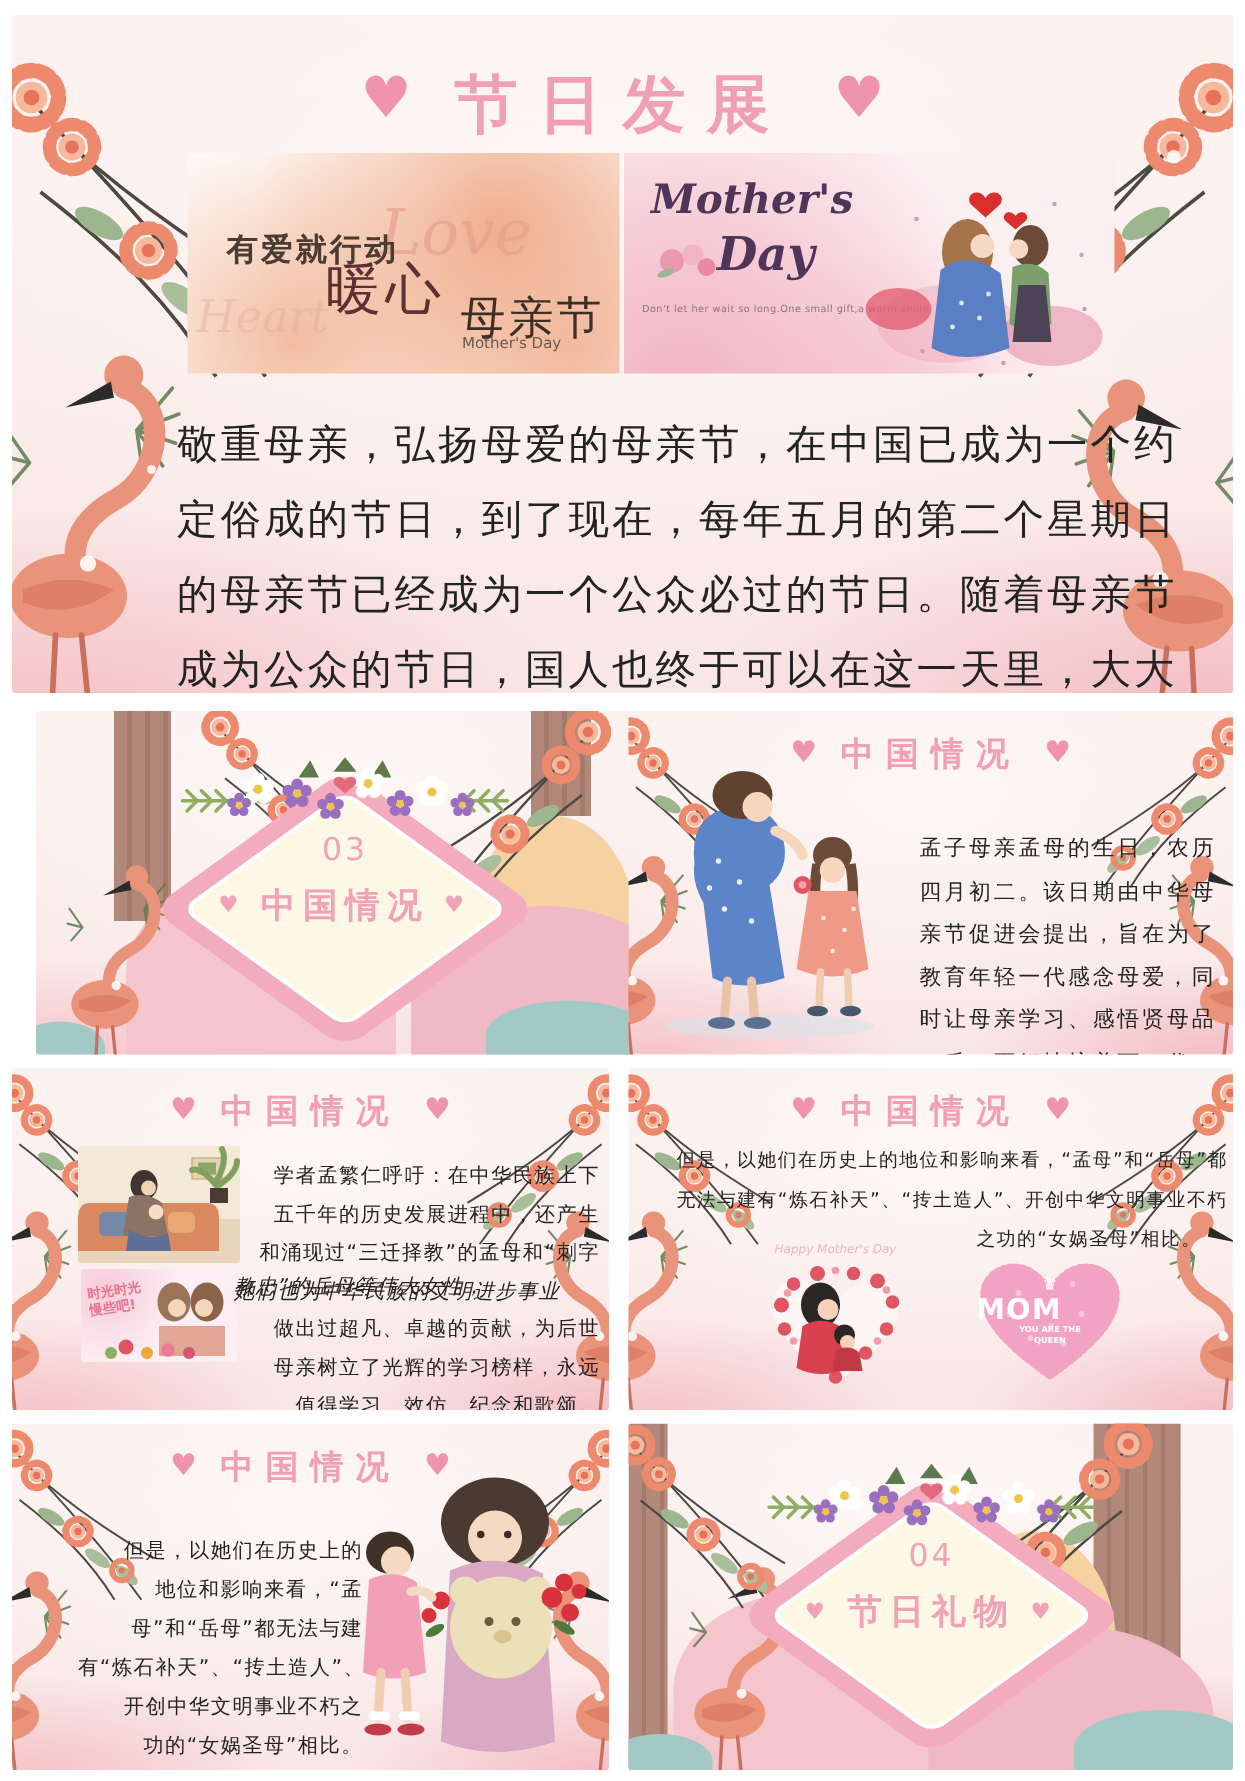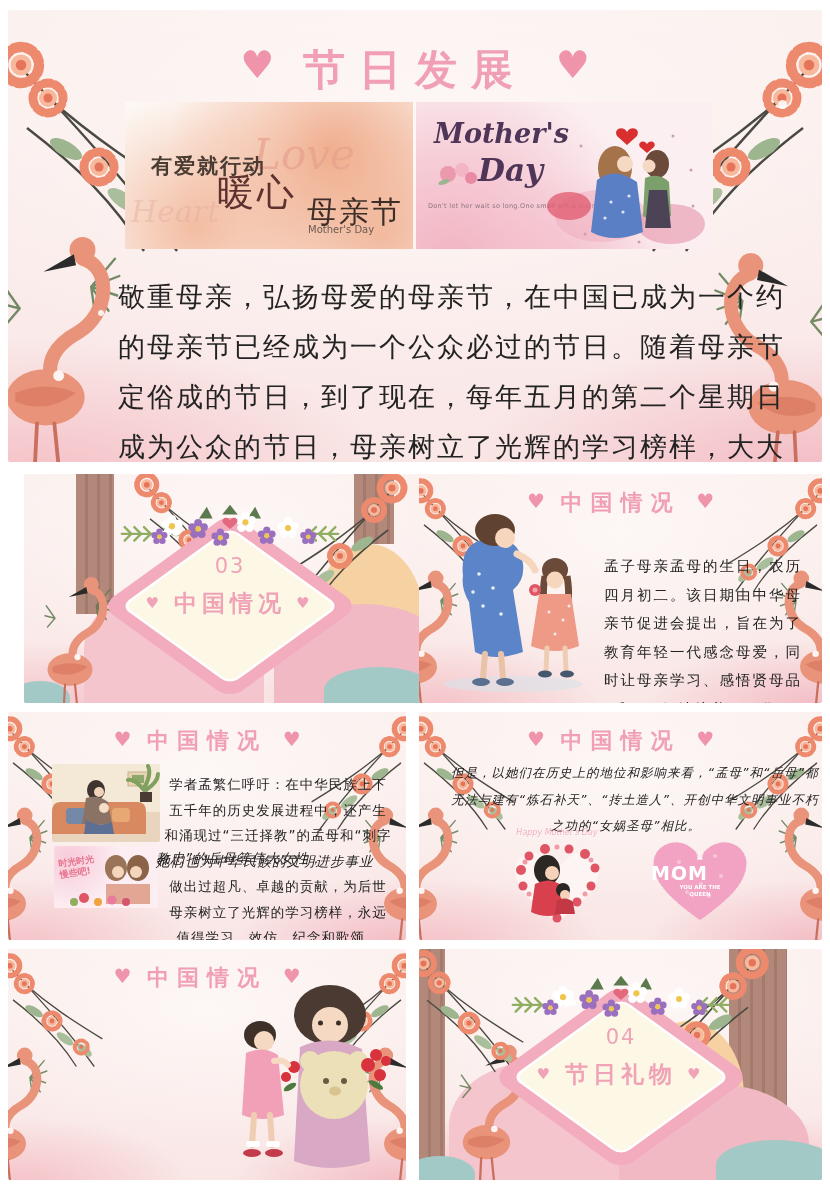--- a/index.html
+++ b/index.html
@@ -27,21 +27,21 @@
   .slide-title{
     position:absolute;left:0;right:0;text-align:center;
     color:#f09fb4;font-weight:bold;white-space:nowrap;
   }
   .slide-title .hw{color:#ef94ab;font-weight:normal;}
   .t-big{top:32px;font-size:42px;letter-spacing:14px;}
   .t-big .hw{font-size:38px;letter-spacing:0;vertical-align:6px;}
   .t-small{top:14px;font-size:22px;letter-spacing:8px;}
   .t-small .hw{font-size:20px;letter-spacing:0;vertical-align:2px;}
 
-  .bodytext{position:absolute;color:#232323;text-align:center;}
+  .bodytext{position:absolute;color:#232323;text-align:right;}
   .bodytext div{white-space:nowrap;}
 
   .flam{position:absolute;}
   .flam.mir{transform:scaleX(-1);}
   .bunch{position:absolute;}
   .dot{position:absolute;background:#ffffff;border-radius:50%;opacity:.85;}
 
   
   .trunk{
     position:absolute;background:repeating-linear-gradient(90deg,#b2887a 0 9px,#a37a6c 9px 12px);
@@ -79,20 +79,21 @@
       radial-gradient(circle at 24% 85%, #f3bda2 0%, rgba(243,189,162,0) 55%),
       radial-gradient(circle at 90% 90%, #f3c2aa 0%, rgba(243,194,170,0) 50%),
       #fdf9f6;
   }
   #s1 .img-right{
     left:408px;width:297px;
     background:
       radial-gradient(circle at 12% 108%, #f2b3c2 0%, rgba(242,179,194,.55) 35%, rgba(255,255,255,0) 65%),
       radial-gradient(circle at 55% 120%, #f6cdd8 0%, rgba(246,205,216,0) 45%),
       #fbeff2;
+    padding-left: 30px;
   }
   .il-love{position:absolute;left:128px;top:28px;font-family:"DejaVu Serif",serif;font-style:italic;
     color:#e7a28e;font-size:42px;opacity:.75;}
   .il-heart{position:absolute;left:6px;top:92px;font-family:"DejaVu Serif",serif;font-style:italic;
     color:#e3ae9d;font-size:30px;opacity:.45;}
   .il-l1{position:absolute;left:26px;top:50px;color:#4a3b33;font-size:21px;font-weight:bold;letter-spacing:2px;}
   .il-big{position:absolute;left:92px;top:66px;color:#5d3130;font-size:37px;font-weight:normal;letter-spacing:3px;text-align:center;}
   .il-cn{position:absolute;left:182px;top:90px;color:#3d2e28;font-size:30px;letter-spacing:2px;}
   .il-en{position:absolute;left:183px;top:122px;color:#6a5a50;font-size:10px;}
   .ir-t1{position:absolute;left:18px;top:16px;color:#4f3658;font-family:"DejaVu Serif",serif;
@@ -114,21 +115,21 @@
   .ovl span{position:absolute;left:0;top:0;white-space:nowrap;}
   .ovl span:first-child{top:-3px;}
   .s4-img1{position:absolute;left:44px;top:52px;width:108px;height:78px;overflow:hidden;border-radius:2px;
     background:linear-gradient(180deg,#f4e8d6 0 62%,#e9d4bd 62% 100%);}
   .s4-img2{position:absolute;left:46px;top:134px;width:104px;height:62px;overflow:hidden;border-radius:2px;
     background:radial-gradient(circle at 15% 20%,#f7cbd9 0%,rgba(247,203,217,0) 50%),#fceef2;}
   .card-txt{position:absolute;left:5px;top:10px;color:#e8738f;font-size:9px;font-weight:bold;
     transform:rotate(-8deg);width:40px;line-height:11px;}
 
   
-  #s5 .bodytext{left:32px;top:48px;width:350px;font-size:12.5px;line-height:26.5px;letter-spacing:1px;font-style:italic;}
+  #s5 .bodytext{left:32px;top:48px;width:350px;font-size:12.5px;line-height:26.5px;letter-spacing:1px;}
   .h1-box{position:absolute;left:92px;top:116px;width:92px;height:100px;}
   .h1-cap{position:absolute;left:0;right:0;top:0;text-align:center;color:#f0a8bc;font-size:8px;
     font-style:italic;opacity:.85;}
   .h2-box{position:absolute;left:232px;top:120px;width:98px;height:92px;}
   .h2-mom{position:absolute;left:0;right:0;top:30px;text-align:left;color:#ffffff;
     font-size:19px;font-weight:bold;letter-spacing:1px;}
   .h2-sub{position:absolute;left:24px;right:24px;top:52px;text-align:center;color:#ffffff;
     font-size:5.5px;line-height:6.5px;font-weight:bold;}
   .h2-crown{position:absolute;left:0;right:0;top:18px;text-align:center;color:#ffffff;font-size:11px;}
 
@@ -297,23 +298,23 @@
           <circle cx="150" cy="64" r="1.5"></circle>
           <circle cx="44" cy="128" r="1.5"></circle>
           <circle cx="98" cy="136" r="1.5"></circle>
           <circle cx="152" cy="100" r="1.5"></circle>
         </g>
     </svg>
   </div>
 
   <div class="bodytext">
     <div>敬重母亲，弘扬母爱的母亲节，在中国已成为一个约</div>
+    <div>定俗成的节日，到了现在，每年五月的第二个星期日</div>
     <div>的母亲节已经成为一个公众必过的节日。随着母亲节</div>
-    <div>定俗成的节日，到了现在，每年五月的第二个星期日</div>
-    <div>成为公众的节日，母亲树立了光辉的学习榜样，大大</div>
+    <div>成为公众的节日，国人也终于可以在这一天里，大大</div>
   </div>
 </div>
 
 <div class="slide" id="s2">
   <div class="trunk" style="left:52px;top:0;width:38px;height:140px"></div>
   <div class="trunk" style="left:330px;top:0;width:40px;height:70px"></div>
   <div class="mtn" style="left:290px;top:70px;width:110px;height:150px;background:#f6d2a2"></div>
   <div class="mtn" style="left:60px;top:110px;width:180px;height:130px;background:#f4c5cc"></div>
   <div class="mtn" style="left:250px;top:130px;width:180px;height:120px;background:#f0b9c3"></div>
   <div class="bush" style="right:-12px;bottom:-10px;width:110px;height:46px"></div>
@@ -574,20 +575,28 @@
   <svg class="flam mir" style="right:-30px;bottom:-8px;width:78px;height:156px">
       <use href="#flamingo" width="78" height="156"></use>
     </svg>
 
   <div class="slide-title t-small">
     <span class="hw">♥</span>
     <span>中国情况</span>
     <span class="hw">♥</span>
   </div>
 
+  <div class="bodytext">
+    <div>但是，以她们在历史上的</div>
+    <div>地位和影响来看，“孟</div>
+    <div>母”和“岳母”都无法与建</div>
+    <div>有“炼石补天”、“抟土造人”、</div>
+    <div>开创中华文明事业不朽之</div>
+    <div>功的“女娲圣母”相比。</div>
+  </div>
 
   <svg class="s6-illu" width="170" height="210">
     <ellipse cx="100" cy="46" rx="36" ry="30" fill="#4a3a32"></ellipse>
     <circle cx="100" cy="56" r="18" fill="#f6d9c2"></circle>
     <path d="M88,54 a2.5,2.5 0 1 0 5,0 a2.5,2.5 0 1 0 -5,0 M106,54 a2.5,2.5 0 1 0 5,0 a2.5,2.5 0 1 0 -5,0" fill="#3a2e28"></path>
     <path d="M70,78 q30,-14 62,2 l8,112 q-40,14 -76,0z" fill="#d8a8c4"></path>
     <circle cx="104" cy="116" rx="34" r="34" fill="#ece0b8"></circle>
     <circle cx="80" cy="92" r="10" fill="#ece0b8"></circle>
       <circle cx="128" cy="92" r="10" fill="#ece0b8"></circle>
     <circle cx="96" cy="112" r="3" fill="#6b5a42"></circle>

